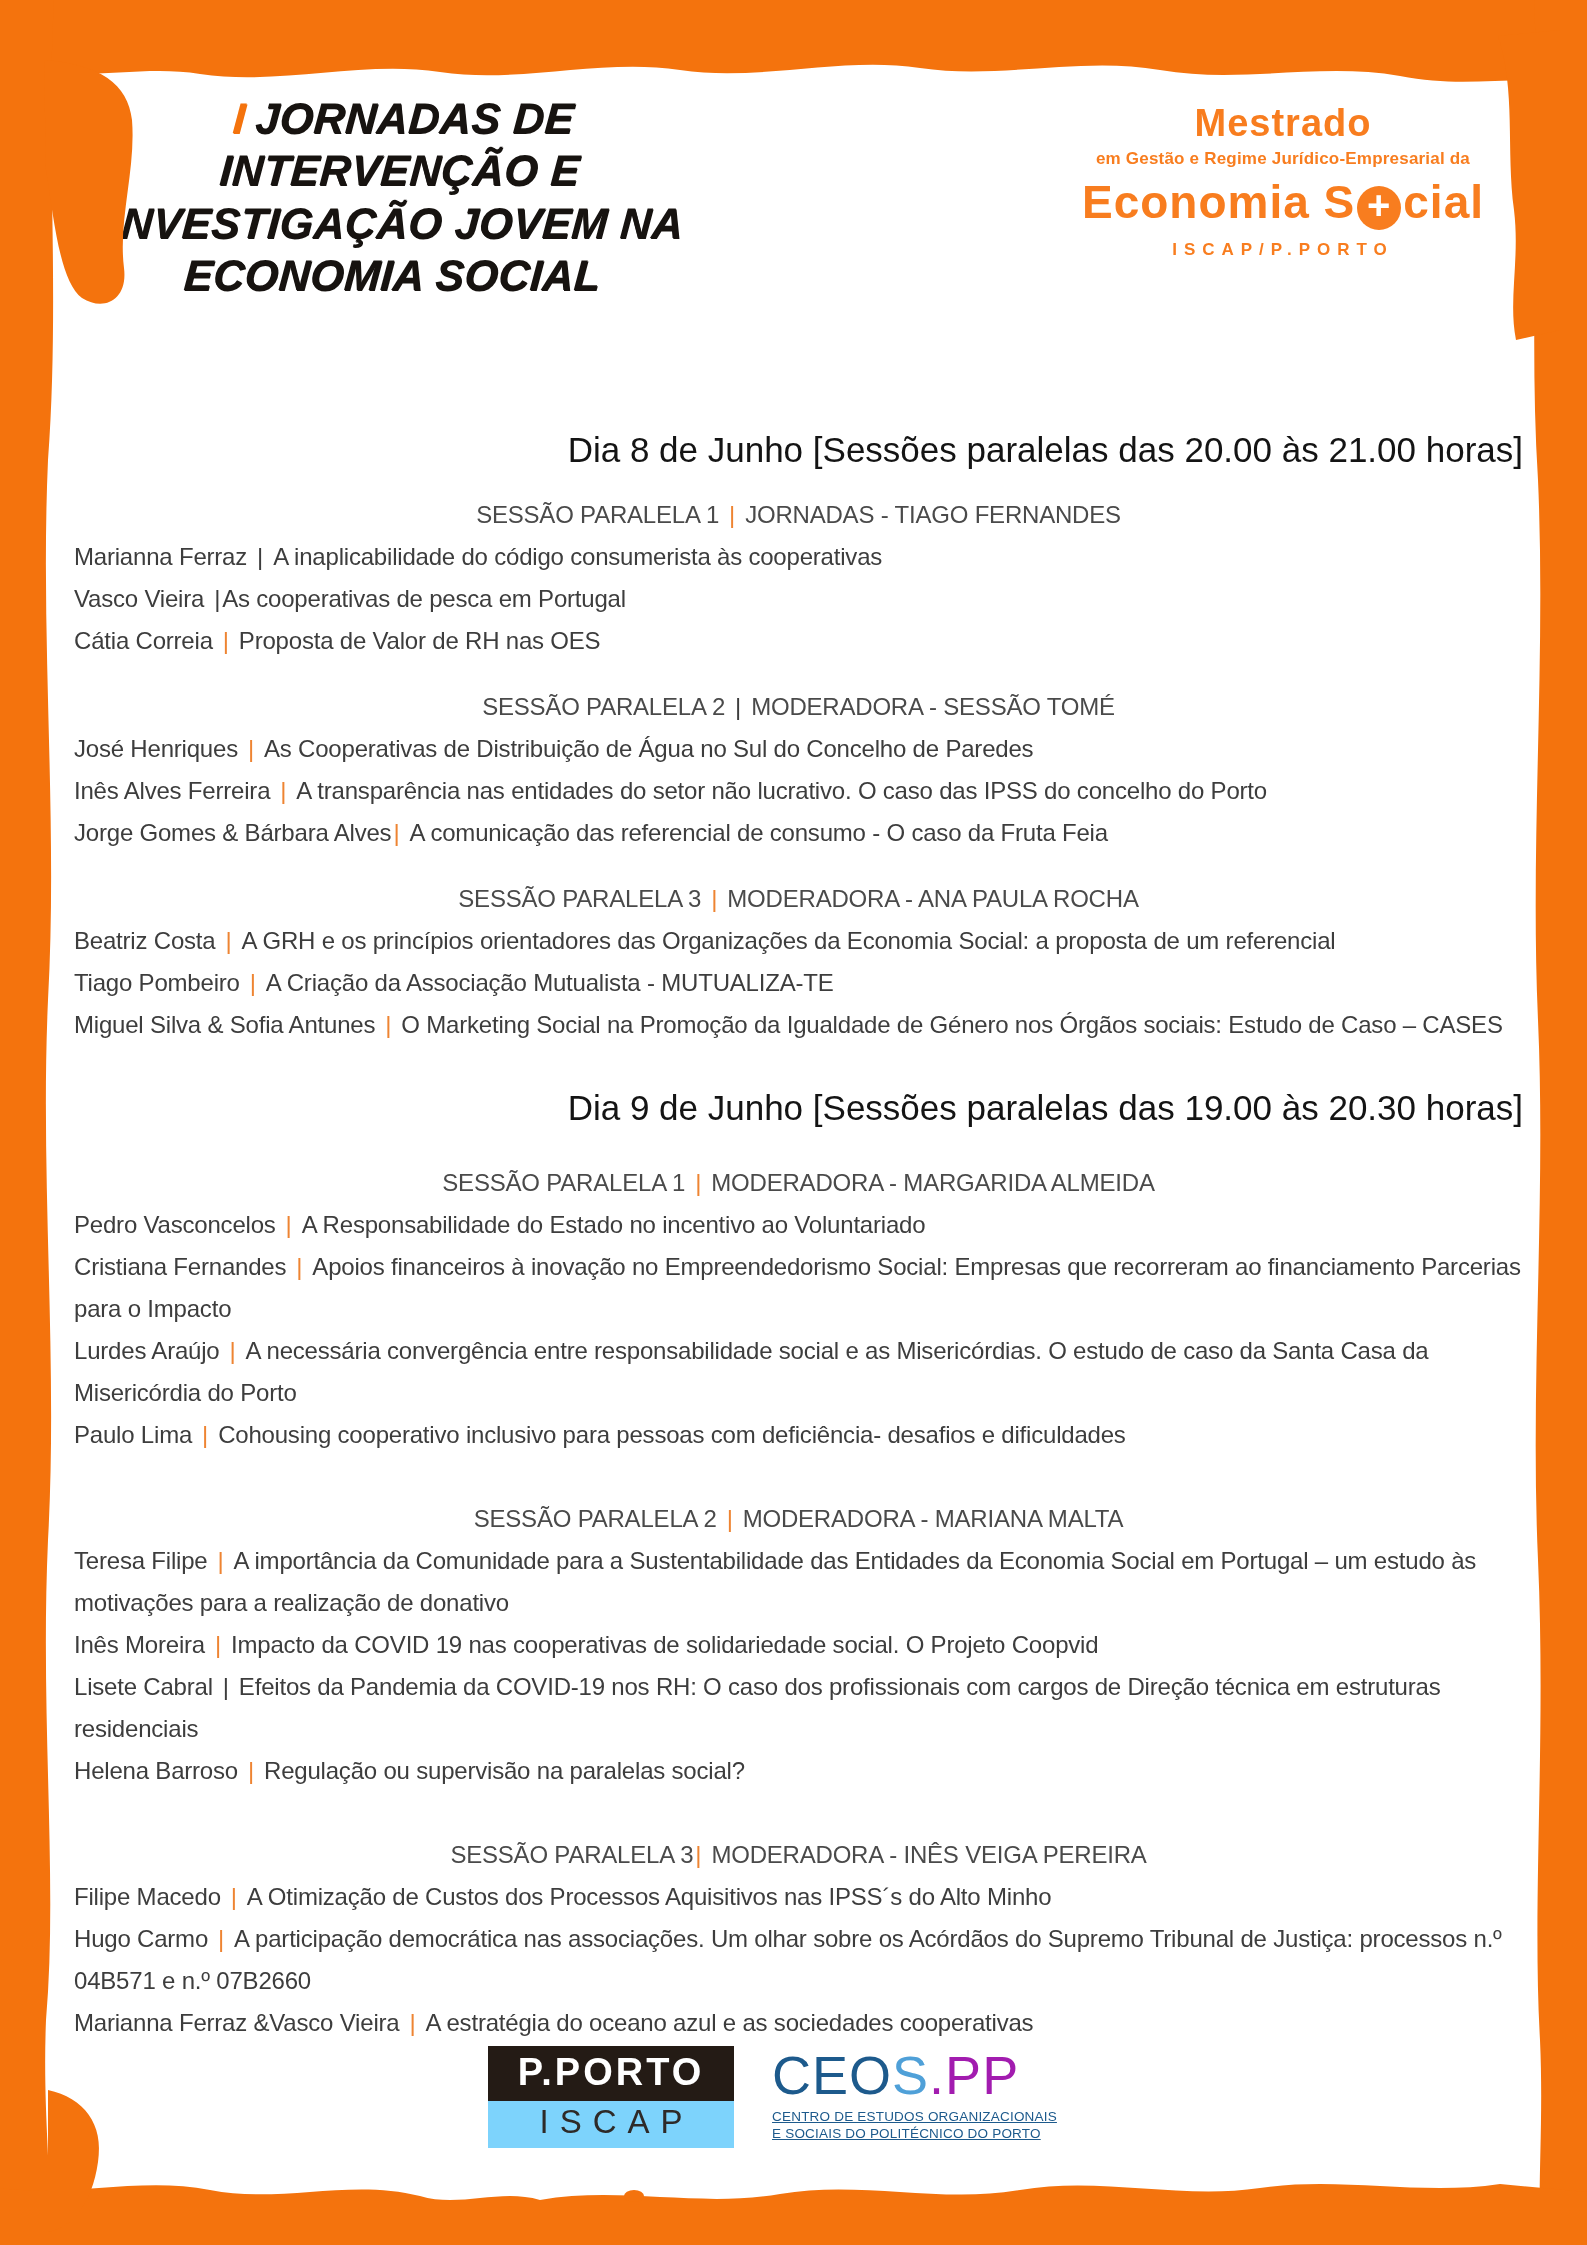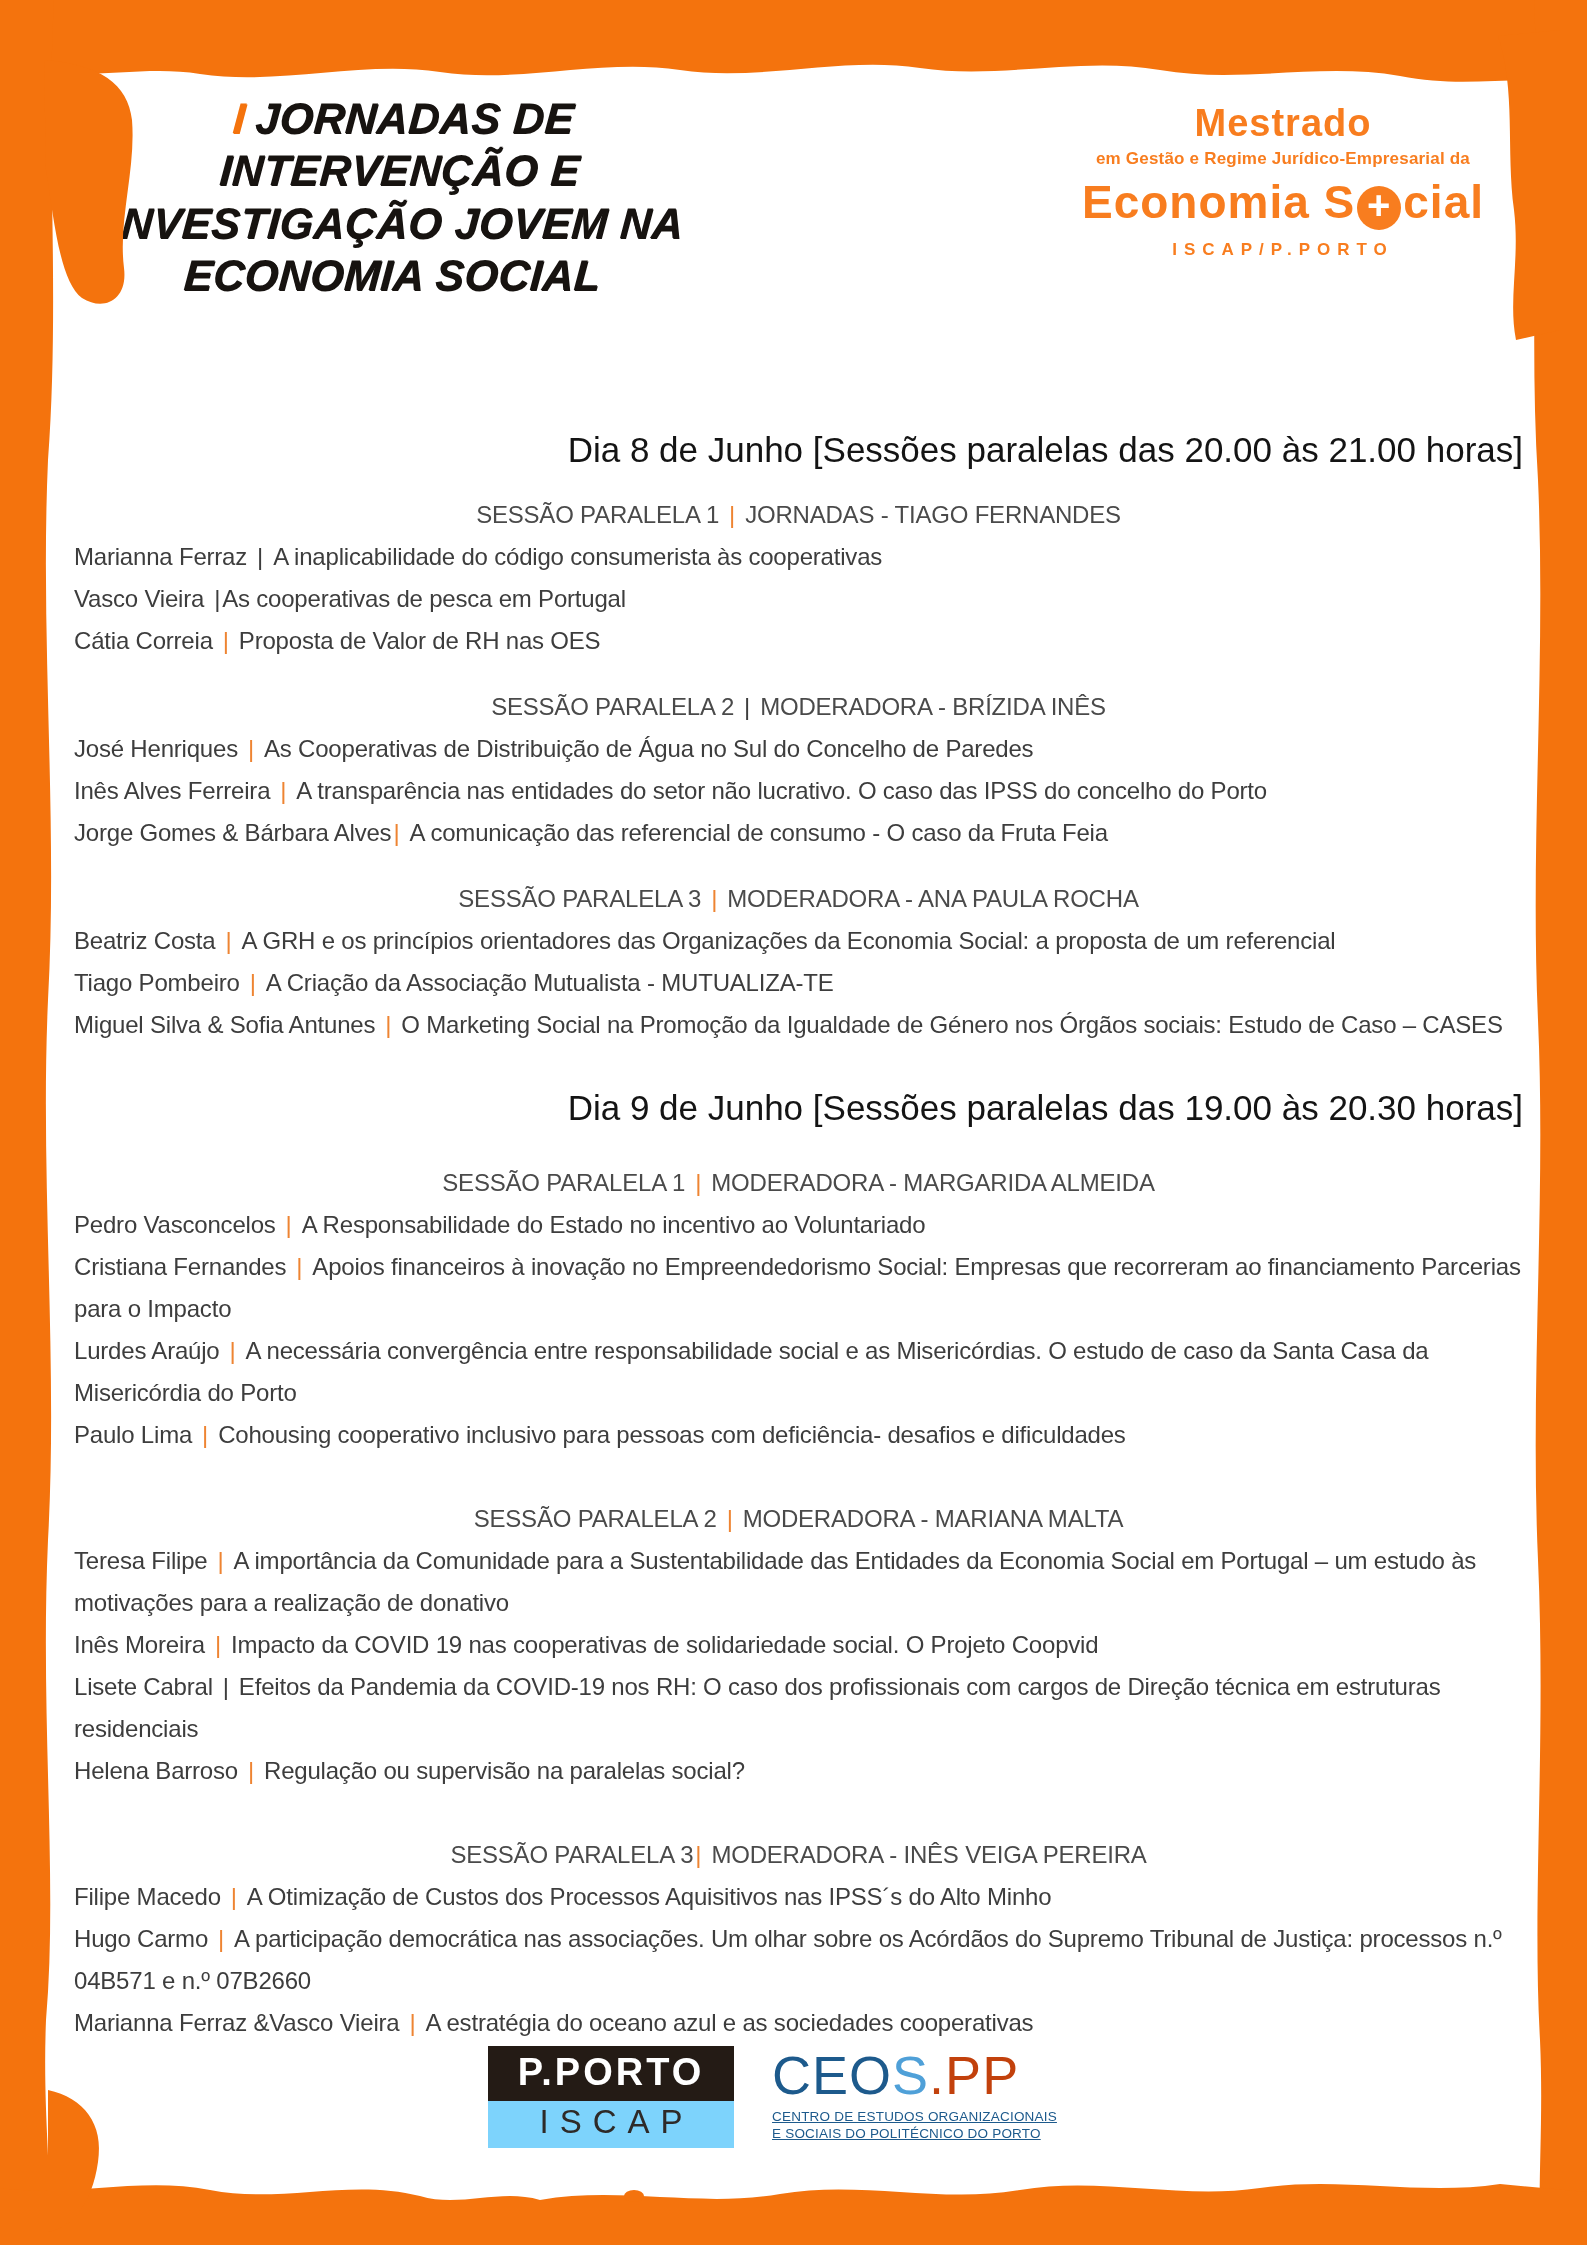--- a/index.html
+++ b/index.html
@@ -84,21 +84,21 @@
   }
   .pporto-bottom{
     background:#7dd3fc;color:#2E2A28;
     font-size:33px;letter-spacing:11px;
     padding:2px 0 7px;text-indent:11px;
   }
   .ceos{text-align:left;padding-top:2px;}
   .ceos-main{font-size:54px;line-height:1;letter-spacing:1px;}
   .ceos-a{color:#1D5A8C;}
   .ceos-s{color:#4FA0D8;}
-  .ceos-b{color:#c2410c;}
+  .ceos-b{color:#a21caf;}
   .ceos-sub{margin-top:6px;color:#1D5A8C;font-size:13.5px;line-height:1.3;letter-spacing:.2px;text-decoration:underline;}
 </style>
 </head>
 <body>
 
 <svg class="frame" width="1587" height="2245" viewBox="0 0 1587 2245" xmlns="http://www.w3.org/2000/svg">
   <g fill="#F4730D">
     <path d="M0,0 H1587 V86 C1520,72 1470,90 1400,76 C1320,62 1240,84 1160,70 C1080,56 1000,80 920,68 C840,56 760,82 680,70 C600,58 520,84 440,72 C360,60 280,86 200,74 C140,64 80,84 0,66 Z"></path>
     <path d="M0,0 H54 C46,140 60,300 48,460 C40,640 58,820 48,1000 C40,1180 58,1360 48,1540 C40,1720 58,1880 46,2020 C42,2120 54,2190 48,2245 H0 Z"></path>
     <path d="M44,60 C100,64 128,84 132,120 C136,170 118,220 124,268 C128,300 104,312 82,298 C60,282 54,220 46,170 Z"></path>
@@ -131,21 +131,21 @@
   <div>
       <div class="day day-0">
         <div class="day-heading">Dia 8 de Junho [Sessões paralelas das 20.00 às 21.00 horas]</div>
         <div class="session">
           <div class="session-header"><span>SESSÃO PARALELA 1</span><span class="pipe orange">|</span><span>JORNADAS - TIAGO FERNANDES</span></div>
           <div class="row"><span>Marianna Ferraz</span><span class="pipe dark">|</span><span>A inaplicabilidade do código consumerista às cooperativas</span></div>
           <div class="row"><span>Vasco Vieira</span><span class="pipe dark tight-after">|</span><span>As cooperativas de pesca em Portugal</span></div>
           <div class="row"><span>Cátia Correia</span><span class="pipe orange">|</span><span>Proposta de Valor de RH nas OES</span></div>
         </div>
         <div class="session">
-          <div class="session-header"><span>SESSÃO PARALELA 2</span><span class="pipe dark">|</span><span>MODERADORA - BRÍZIDA INÊS</span></div>
+          <div class="session-header"><span>SESSÃO PARALELA 2</span><span class="pipe dark">|</span><span>MODERADORA - SESSÃO TOMÉ</span></div>
           <div class="row"><span>José Henriques</span><span class="pipe orange">|</span><span>As Cooperativas de Distribuição de Água no Sul do Concelho de Paredes</span></div>
           <div class="row"><span>Inês Alves Ferreira</span><span class="pipe orange">|</span><span>A transparência nas entidades do setor não lucrativo. O caso das IPSS do concelho do Porto</span></div>
           <div class="row"><span>Jorge Gomes &amp; Bárbara Alves</span><span class="pipe orange tight-before">|</span><span>A comunicação das referencial de consumo - O caso da Fruta Feia</span></div>
         </div>
         <div class="session">
           <div class="session-header"><span>SESSÃO PARALELA 3</span><span class="pipe orange">|</span><span>MODERADORA - ANA PAULA ROCHA</span></div>
           <div class="row"><span>Beatriz Costa</span><span class="pipe orange">|</span><span>A GRH e os princípios orientadores das Organizações da Economia Social: a proposta de um referencial</span></div>
           <div class="row"><span>Tiago Pombeiro</span><span class="pipe orange">|</span><span>A Criação da Associação Mutualista - MUTUALIZA-TE</span></div>
           <div class="row"><span>Miguel Silva &amp; Sofia Antunes</span><span class="pipe orange">|</span><span>O Marketing Social na Promoção da Igualdade de Género nos Órgãos sociais: Estudo de Caso – CASES</span></div>
         </div>

